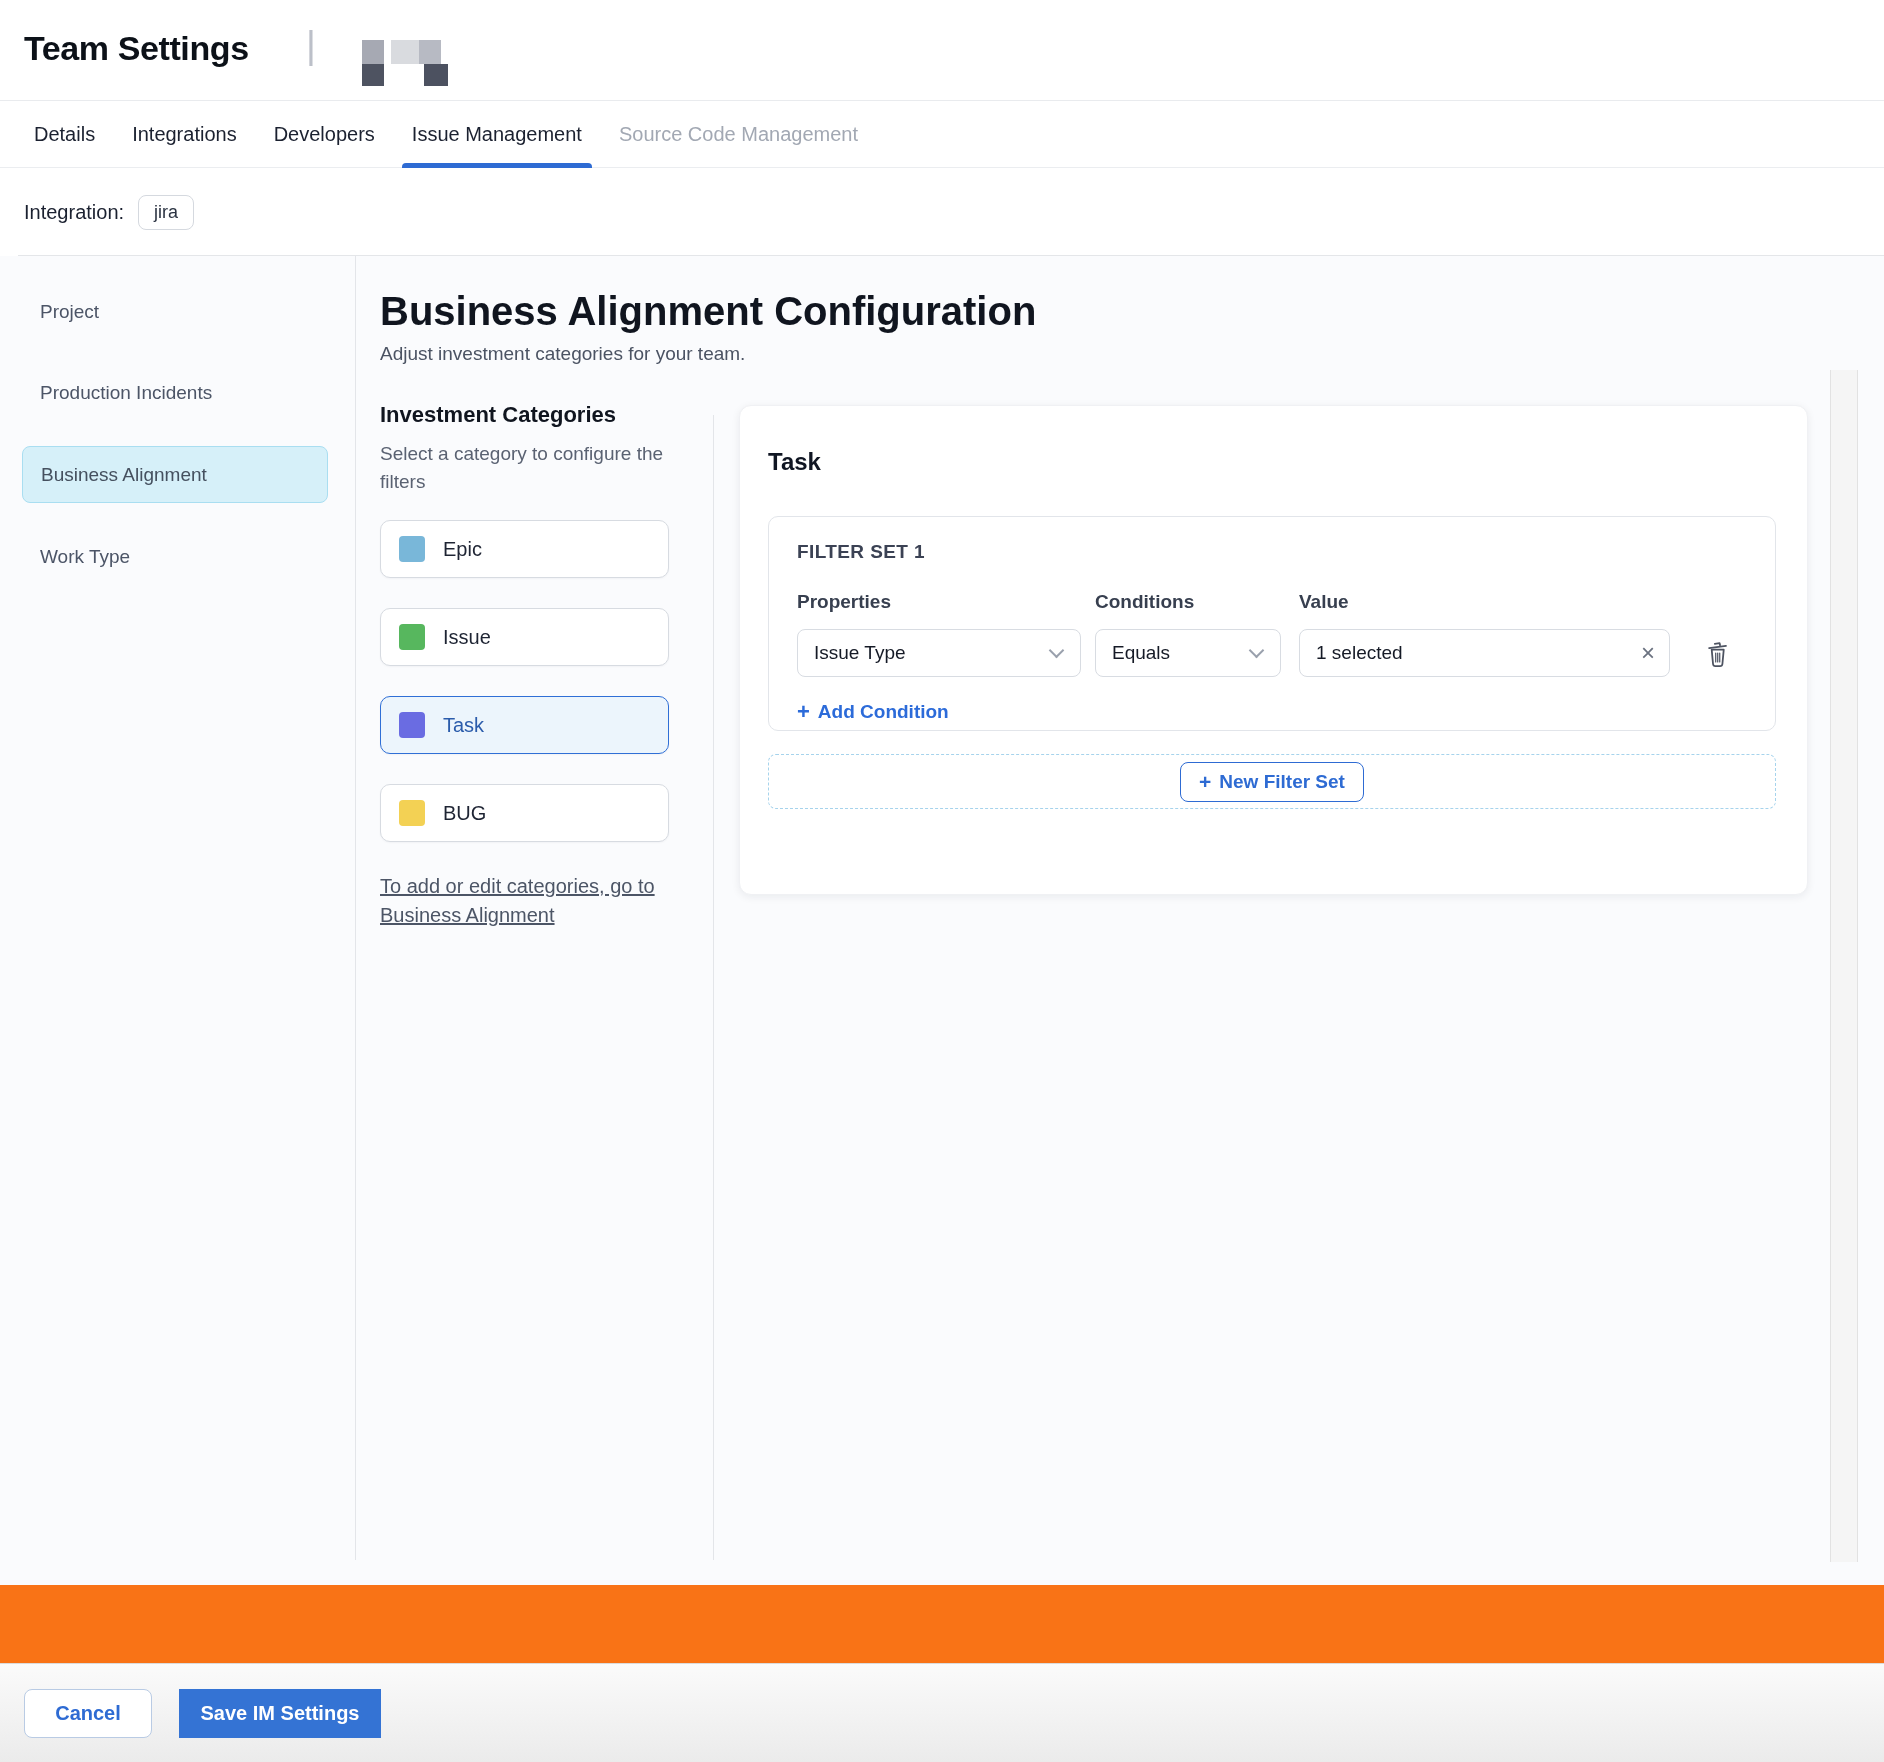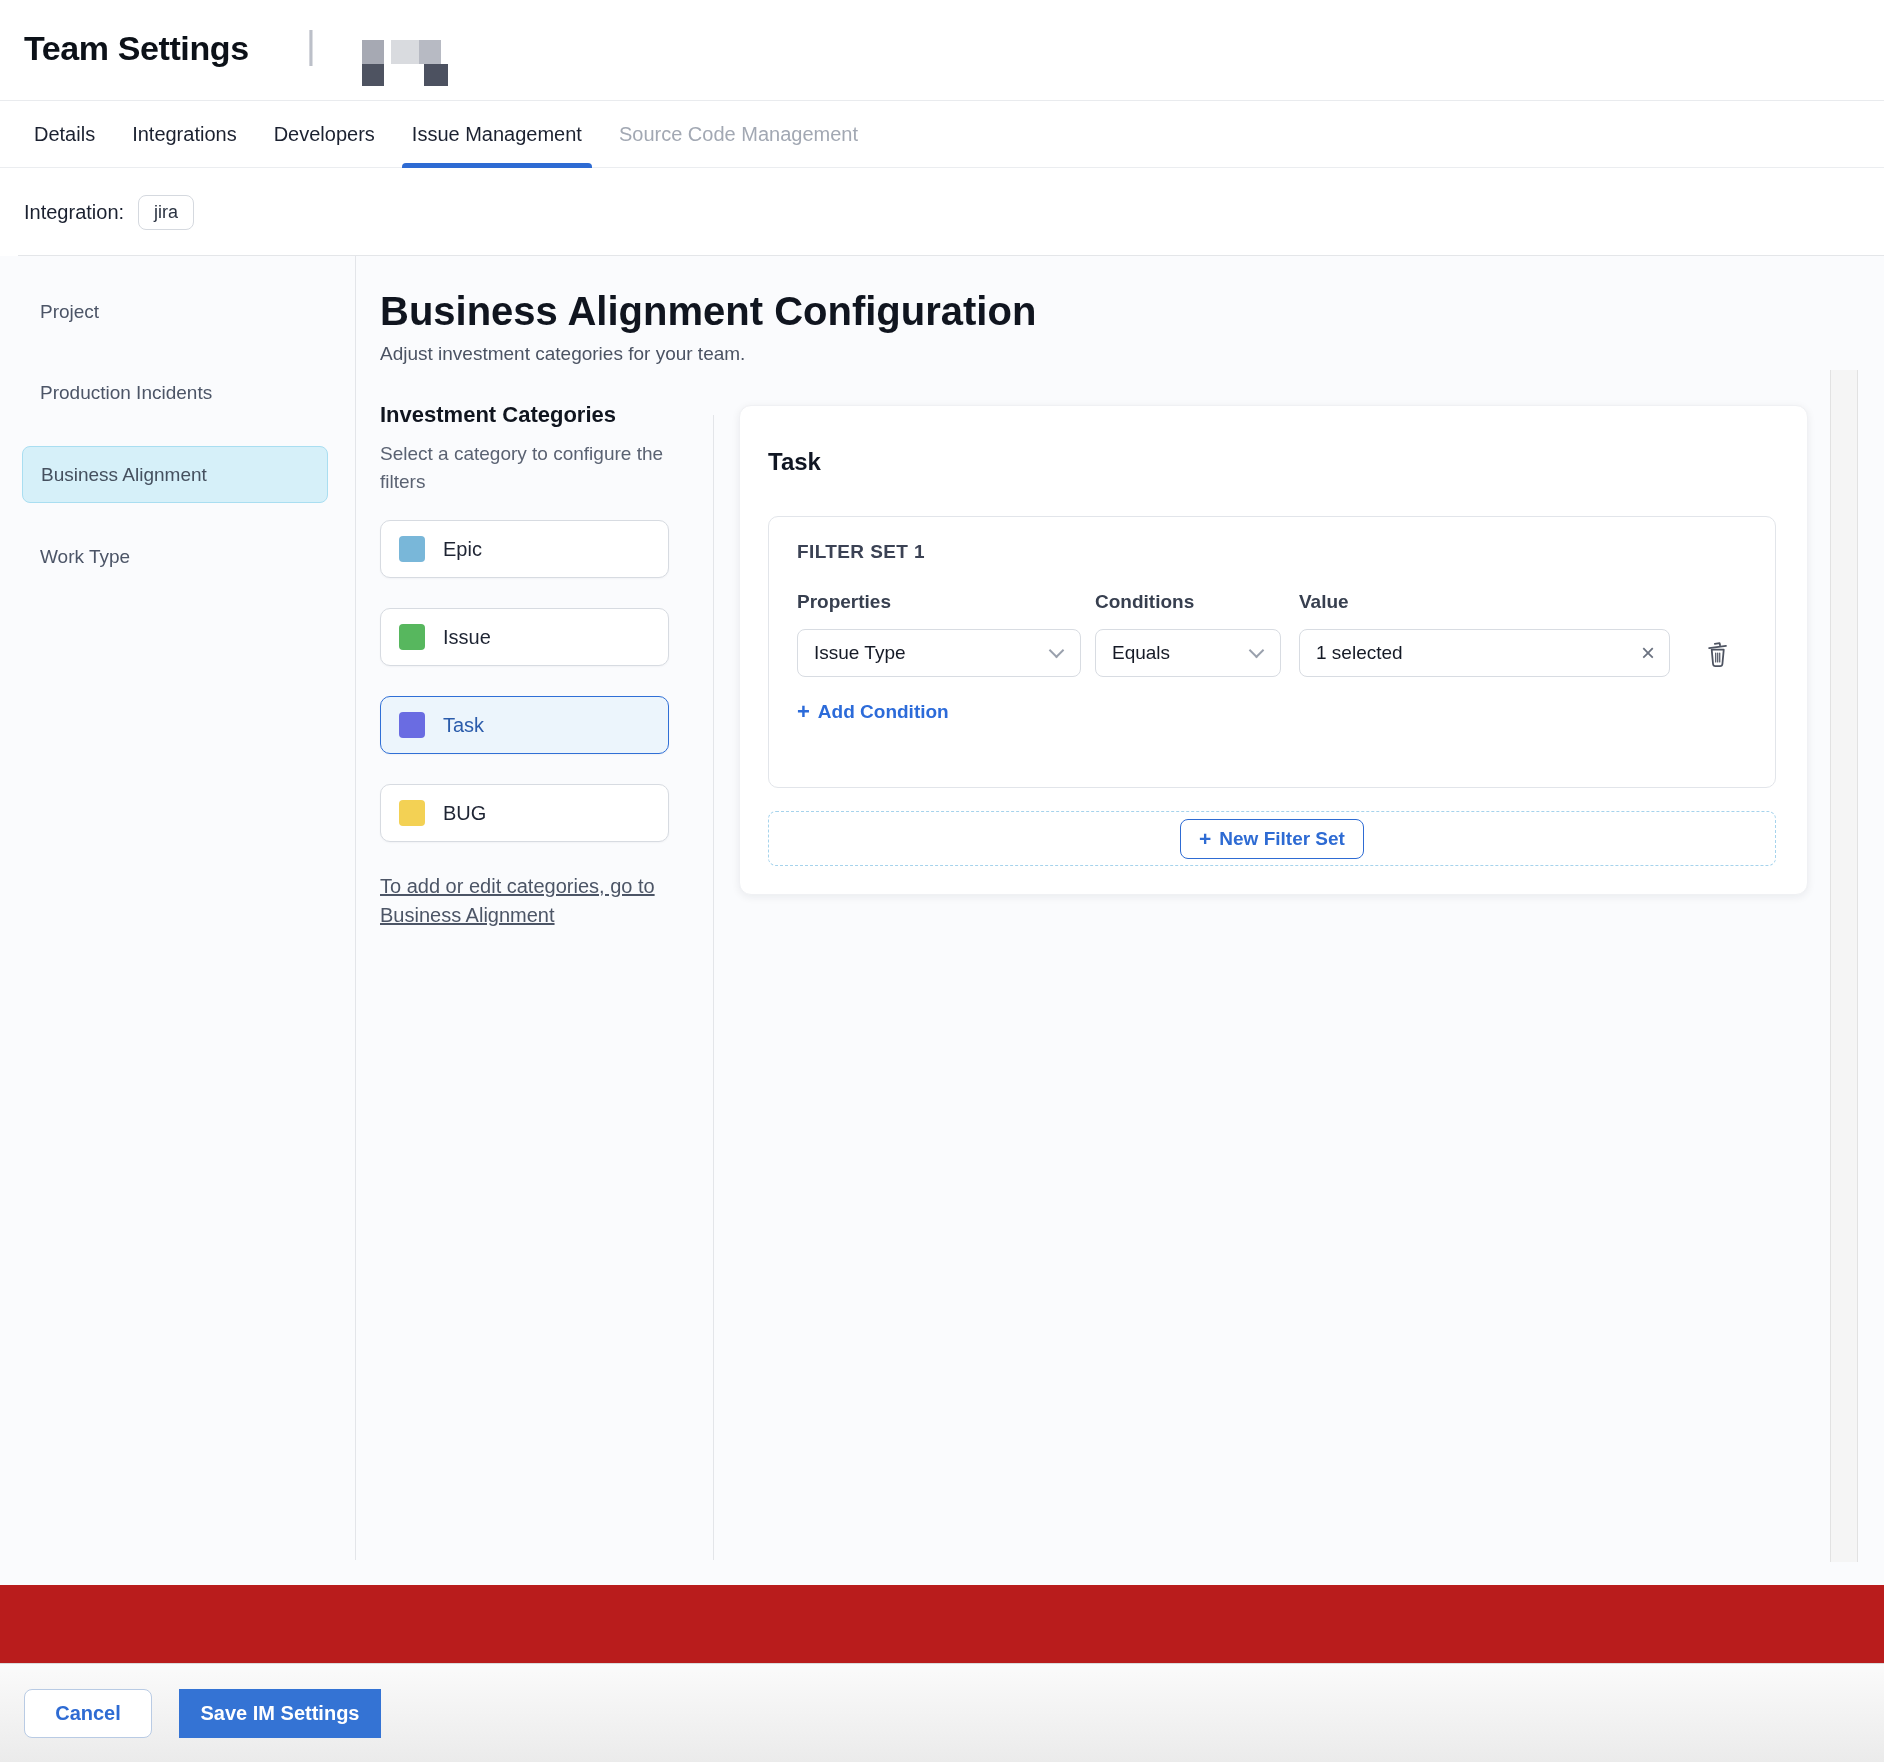--- a/index.html
+++ b/index.html
@@ -1,18 +1,18 @@
 <!DOCTYPE html>
 <html><head>
 <meta charset="utf-8">
 <style>
   * { margin:0; padding:0; box-sizing:border-box; }
   html,body { background:#fff; }
   body { font-family:"Liberation Sans", sans-serif; color:#171c28; }
-  #stage { position:relative; width:1884px; height:1762px; background:#b91c1c; overflow:hidden; }
+  #stage { position:relative; width:1884px; height:1762px; background:#f97316; overflow:hidden; }
 
   
   .header { position:absolute; left:0; top:0; width:100%; height:101px; background:#fff; border-bottom:1px solid #e9ebee; }
   .page-title { position:absolute; left:24px; top:29px; font-size:34px; font-weight:700; letter-spacing:-0.4px; color:#0c1118; }
   .title-sep { position:absolute; left:306px; top:24px; font-size:38px; font-weight:300; color:#bcc0c9; }
   .redacted { position:absolute; left:358px; top:36px; width:100px; height:52px; }
   .redacted span { position:absolute; display:block; }
 
   
   .tabbar { position:absolute; left:0; top:101px; width:100%; height:67px; background:#fff; border-bottom:1px solid #ebedf0; display:flex; align-items:center; padding-left:34px; gap:37px; }
@@ -47,21 +47,21 @@
   .cat-btn { width:289px; height:58px; background:#fff; border:1px solid #d7dbe1; border-radius:10px; display:flex; align-items:center; padding-left:18px; gap:18px; margin-bottom:30px; cursor:pointer; box-shadow:0 1px 2px rgba(16,24,40,0.04); }
   .cat-btn .swatch { width:26px; height:26px; border-radius:4px; flex:0 0 auto; }
   .cat-btn .cat-label { font-size:20px; color:#1e2433; }
   .cat-btn.selected { border:1.5px solid #2f6fd6; background:#ecf5fc; }
   .cat-btn.selected .cat-label { color:#2b5cab; }
   .cat-note { margin-top:24px; width:292px; font-size:20px; line-height:29px; color:#4c5566;text-decoration:underline; }
 
   
   .card { position:absolute; left:739px; top:149px; width:1069px; height:490px; background:#fff; border:1px solid #f0f1f4; border-radius:12px; box-shadow:0 2px 8px rgba(16,24,40,0.07); padding:0 28px; }
   .card-title { margin-top:42px; font-size:24px; font-weight:700; color:#101623; }
-  .filter-box { margin-top:40px; width:1008px; height:272px; border:1px solid #e2e5ea; border-radius:10px; padding:24px 28px; }
+  .filter-box { margin-top:40px; width:1008px; height:215px; border:1px solid #e2e5ea; border-radius:10px; padding:24px 28px; }
   .filter-set-title { font-size:19px; font-weight:700; letter-spacing:0.4px; color:#3b4254; }
   .cols-row { display:flex; margin-top:28px; }
   .col-h { font-size:19px; font-weight:700; color:#373f4f; }
   .col-h.c1 { width:284px; margin-right:14px; }
   .col-h.c2 { width:186px; margin-right:18px; }
   .col-h.c3 { width:371px; }
   .fields-row { display:flex; margin-top:16px; align-items:center; }
   .field { position:relative; height:48px; background:#fff; border:1px solid #d8dce2; border-radius:8px; display:flex; align-items:center; padding:0 40px 0 16px; font-size:19px; color:#151a26; cursor:pointer; }
   .field.f1 { width:284px; margin-right:14px; }
   .field.f2 { width:186px; margin-right:18px; }

